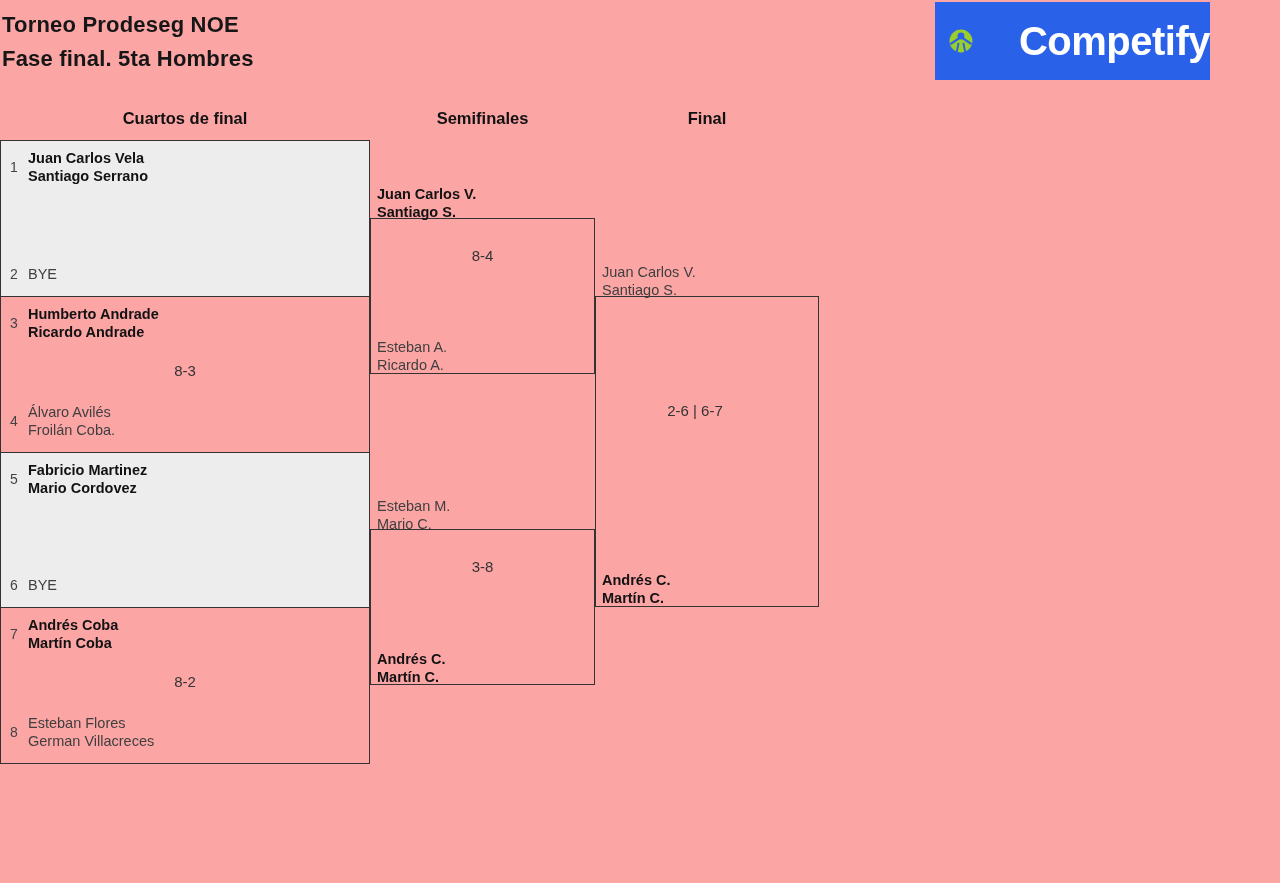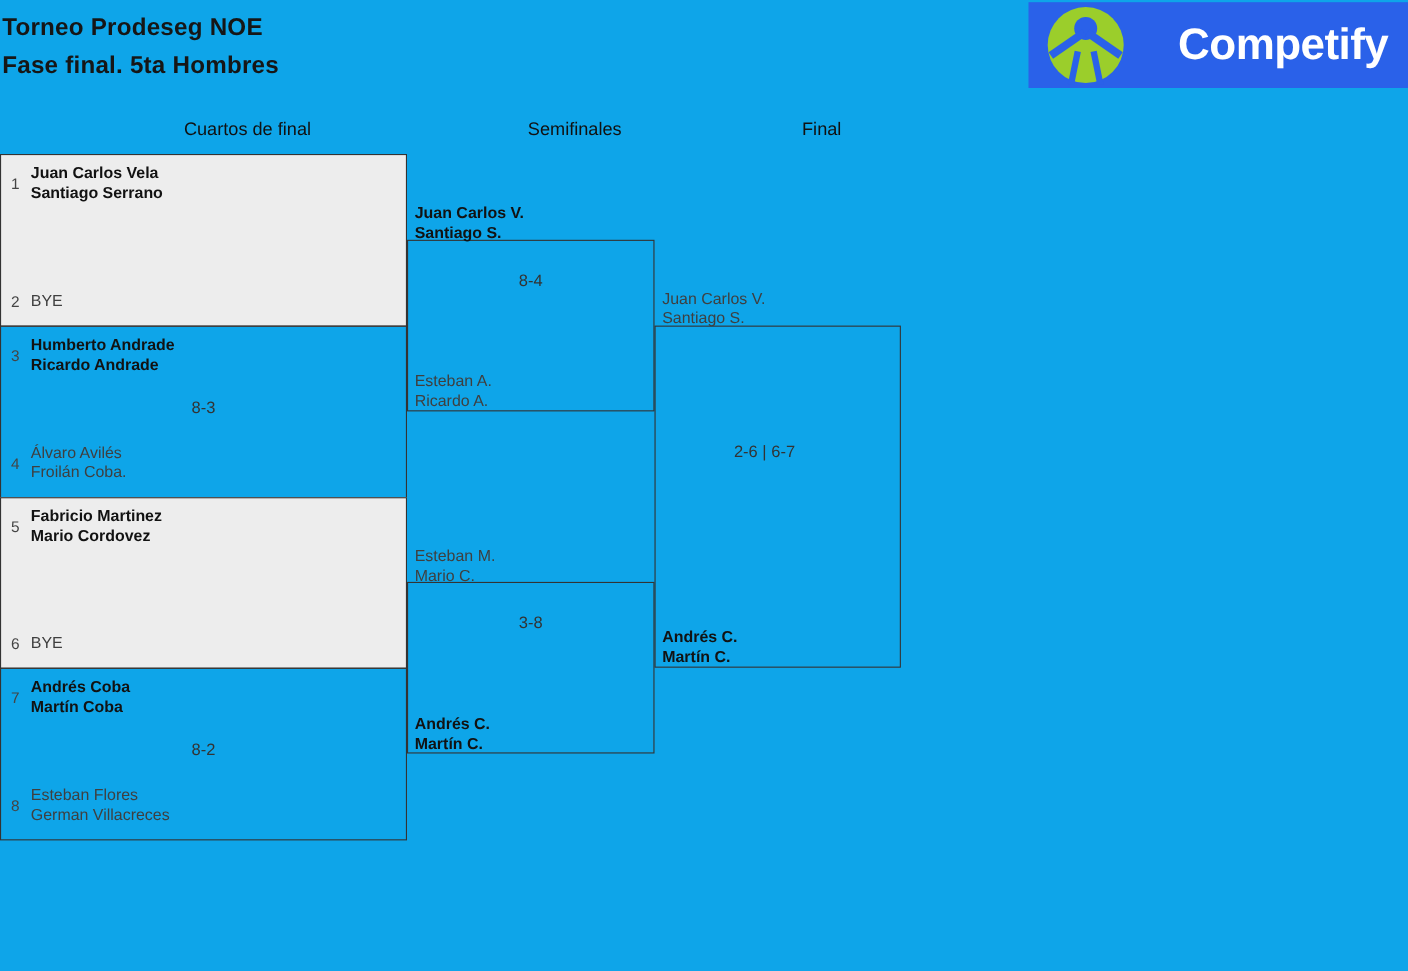--- a/index.html
+++ b/index.html
@@ -1,28 +1,28 @@
 <!DOCTYPE html>
 <html><head>
 <meta charset="utf-8">
 <style>
   html,body{margin:0;padding:0;background:#fff;}
   body{font-family:"Liberation Sans", sans-serif;}
-  .stage{position:relative;width:1280px;height:883px;background:#0ea5e9;overflow:hidden;}
+  .stage{position:relative;width:1280px;height:883px;background:#fca5a5;overflow:hidden;}
 
   .page-title{position:absolute;left:2px;top:8px;font-size:22px;font-weight:bold;
               line-height:33.5px;color:#161616;letter-spacing:.2px;}
 
-  .logo{position:absolute;left:935px;top:2px;width:345px;height:78px;background:#2A61E9;
+  .logo{position:absolute;left:935px;top:2px;width:275px;height:78px;background:#2A61E9;
         display:flex;align-items:center;cursor:pointer;gap:36px;}
   .logo svg{margin-left:14px;}
   .logo-text{color:#fff;font-size:40px;font-weight:bold;margin-left:10px;letter-spacing:-0.5px;}
 
   .round-header{position:absolute;top:109px;text-align:center;font-size:16.5px;
-                font-weight:400;color:#111;margin-left:40px;}
+                font-weight:700;color:#111;}
   .rh-q{left:0;width:370px;}
   .rh-s{left:370px;width:225px;}
   .rh-f{left:595px;width:224px;}
 
   .box{position:absolute;border:1px solid #333;box-sizing:border-box;}
   .qbox{left:0;width:370px;height:156.75px;}
   .qbox.bye{background:#EDEDED;}
   .sbox{left:370px;width:225px;height:155.75px;background:transparent;}
   .fbox{left:595px;width:224px;height:311.5px;background:transparent;}
 

